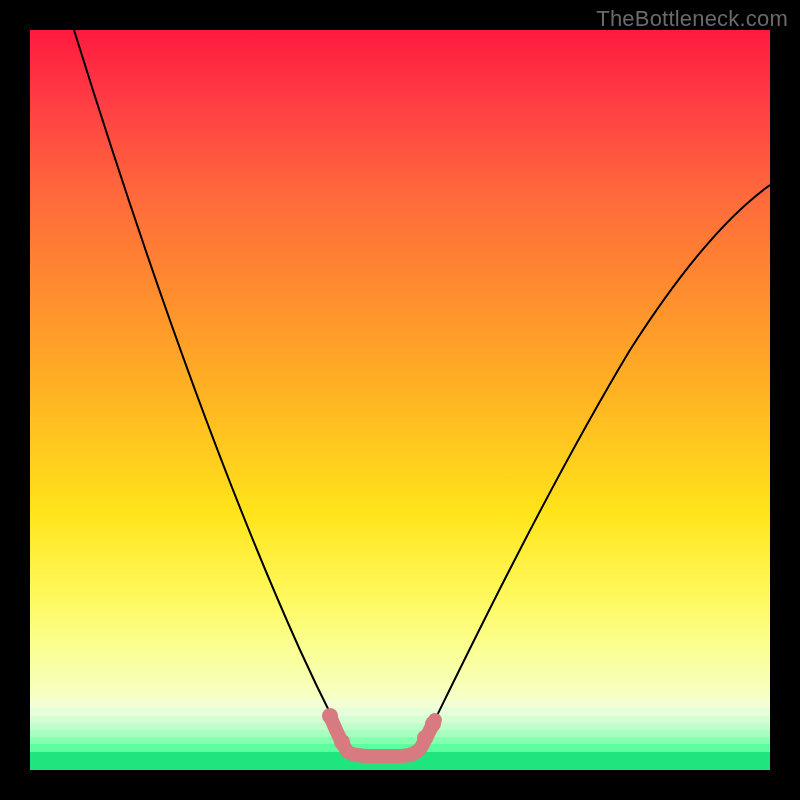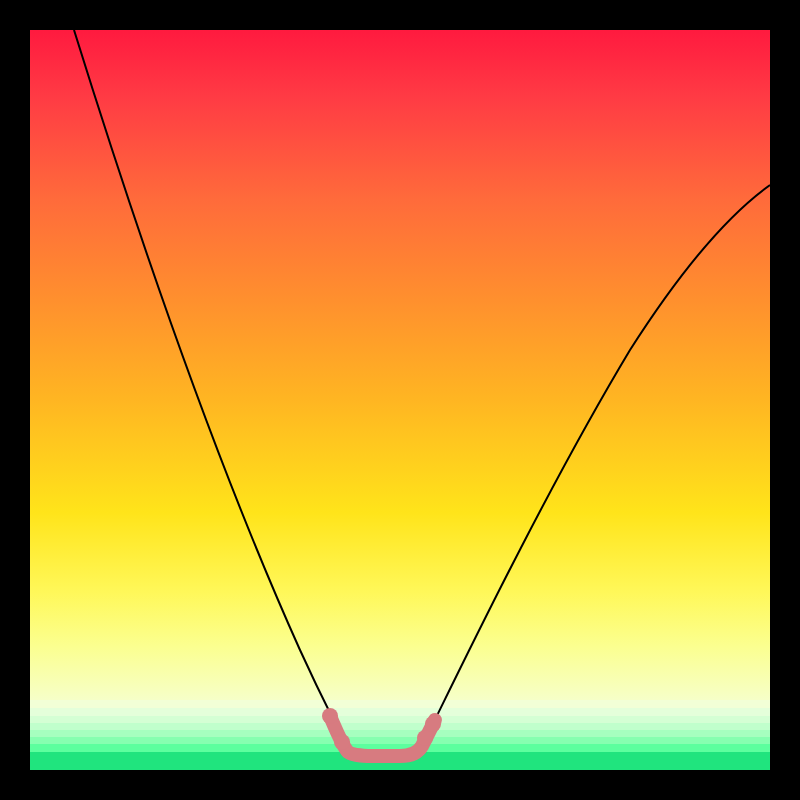--- a/index.html
+++ b/index.html
@@ -79,20 +79,21 @@
     stroke-linecap: round;
     stroke-linejoin: round;
     fill: none;
   }
   .dot { fill: #d77b80; }
 </style>
 </head>
 <body>
 
 <div class="frame">
+  <div class="watermark">TheBottleneck.com</div>
 
   <div class="plot">
     <div class="gradient-main"></div>
     <div class="band b1"></div>
     <div class="band b2"></div>
     <div class="band b3"></div>
     <div class="band b4"></div>
     <div class="band b5"></div>
     <div class="band b6"></div>
     <div class="band b7"></div>

